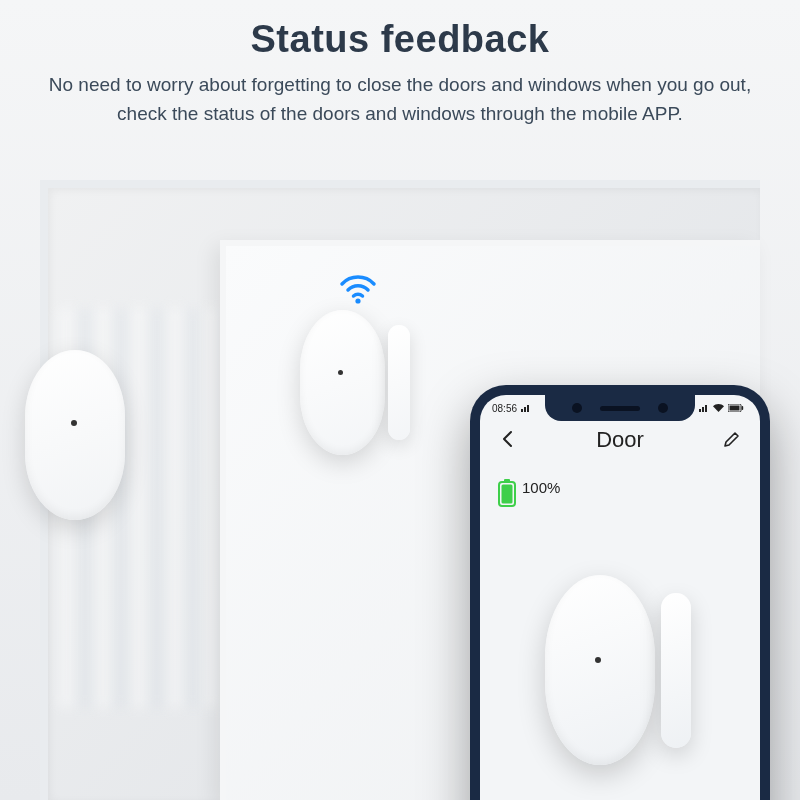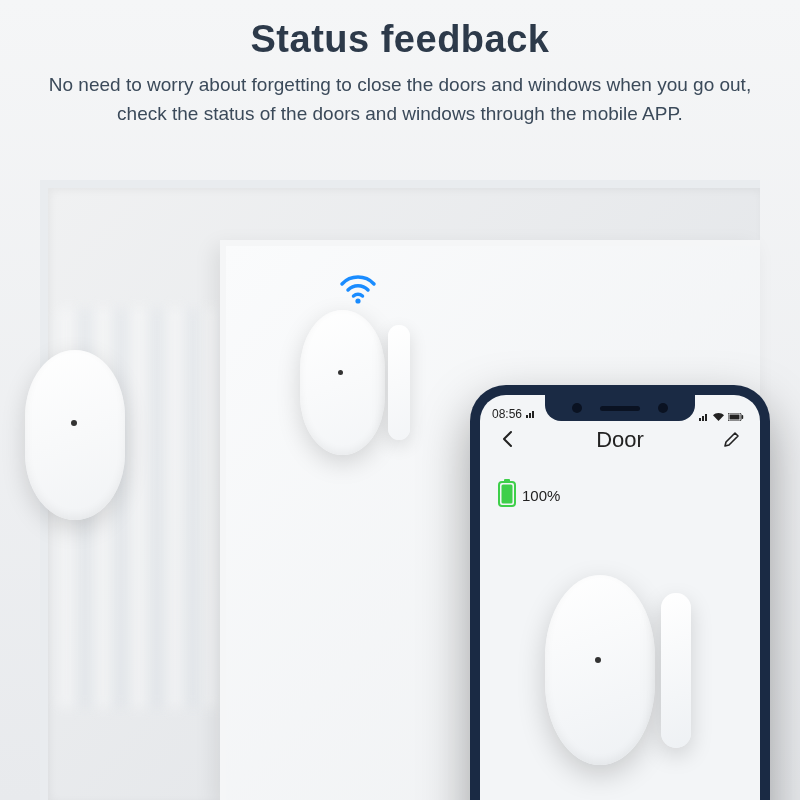--- a/index.html
+++ b/index.html
@@ -169,23 +169,23 @@
     width:40px; height:5px; border-radius:3px;
     background:#0a1222;
   }
 
   .status-bar {
     position: absolute;
     top: 0; left: 0; right: 4px;
     height: 26px;
     display: flex;
     justify-content: space-between;
-    align-items: flex-end;
+    align-items: center;
     padding: 0 12px;
-    font-size: 12px;
+    font-size: 10px;
     color: #222;
     z-index: 2;
   }
   .status-left, .status-right { display: flex; gap: 4px; align-items: center; }
   .status-icons svg { display:block; }
 
   .app-header {
     position: absolute;
     top: 32px; left: 0; right: 0;
     height: 44px;
@@ -203,21 +203,20 @@
   .icon-btn {
     width: 24px; height: 24px;
     display: flex; align-items: center; justify-content: center;
     cursor: pointer;
   }
 
   .battery-row {
     position: absolute;
     top: 84px; left: 18px;
     display: flex;
-    align-items: center;
     gap: 6px;
     z-index: 2;
   }
   .battery-text { font-size: 15px; color: #222; }
 
   .sensor-illus {
     position: absolute;
     top: 180px; left: 50%;
     transform: translateX(-50%);
     width: 170px; height: 240px;

